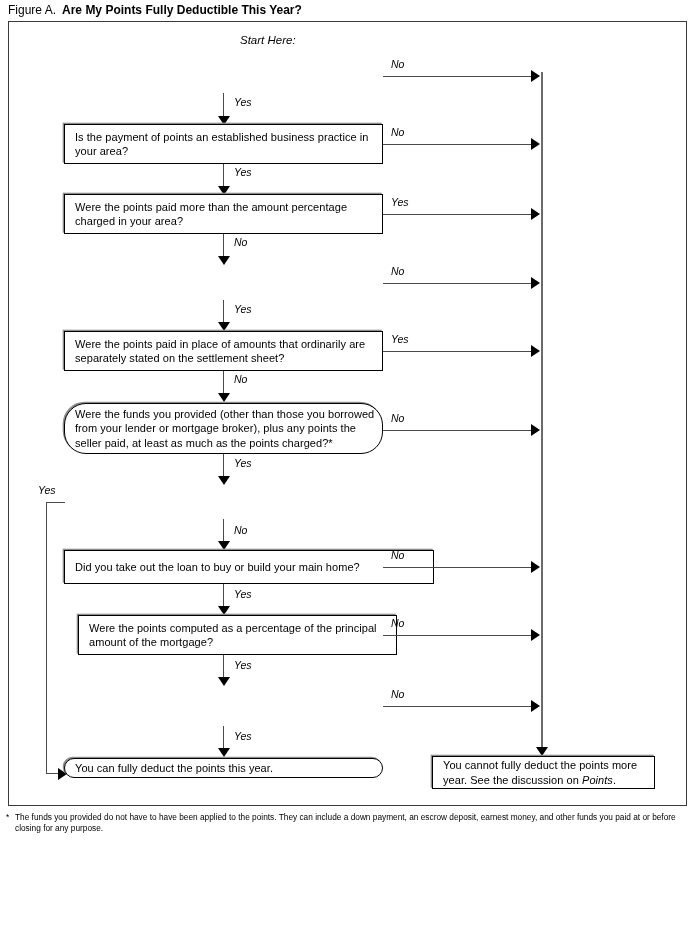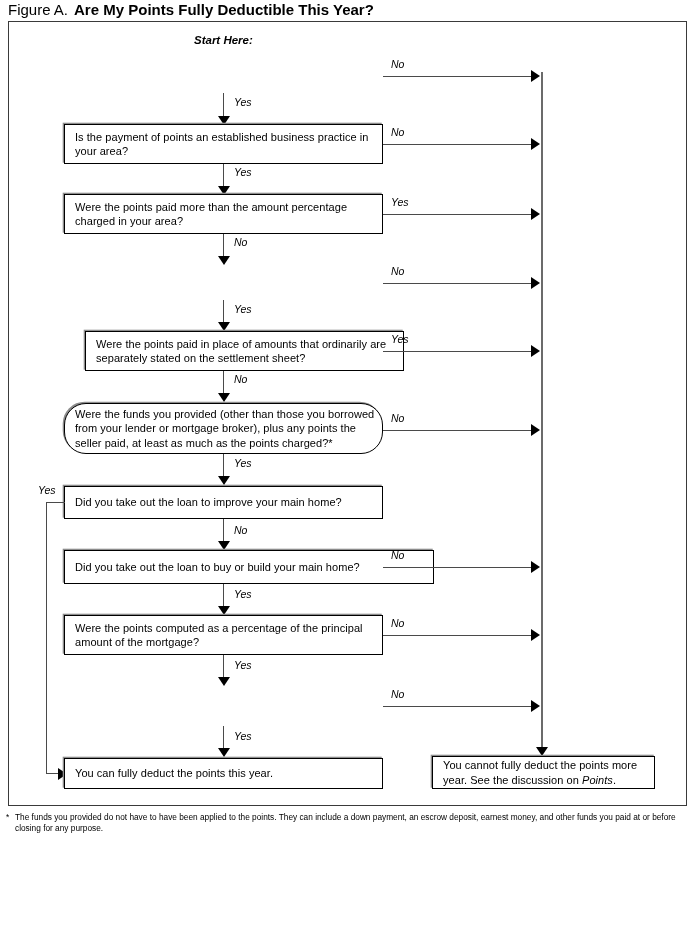--- a/index.html
+++ b/index.html
@@ -20,21 +20,21 @@
     position: relative;
     width: 695px;
     height: 927px;
   }
 
   
   .fig-heading {
     position: absolute;
     left: 8px;
     top: 2px;
-    font-size: 15px;
+    font-size: 12px;
     line-height: 16px;
     white-space: nowrap;
   }
   .fig-heading .fig-label {
     font-weight: normal;
   }
   .fig-heading .fig-title {
     font-weight: bold;
     margin-left: 6px;
   }
@@ -47,25 +47,26 @@
     width: 679px;
     height: 785px;
     border: 1.4px solid #3a3a3a;
     box-sizing: border-box;
     background: #ffffff;
   }
 
   
   .start-here {
     position: absolute;
-    font-weight: bold;
+    font-weight: normal;
     font-style: italic;
     font-size: 11.5px;
     line-height: 14px;
     white-space: nowrap;
+    margin-left: 46px;
   }
 
   
   .fbox {
     position: absolute;
     box-sizing: border-box;
     background: #ffffff;
     border: 1px solid #000000;
     box-shadow: -1.3px -1.3px 0 0 #8c8c8c;
     display: flex;
@@ -187,80 +188,77 @@
   <div class="arr-down" style="left:218px; top:256px;"></div>
   <div class="elabel" style="left:234px; top:236px;">No</div>
 
   <div class="hline" style="left:383px; top:283px; width:155px;"></div>
   <div class="arr-right" style="left:531px; top:277px;"></div>
   <div class="elabel" style="left:391px; top:265px;">No</div>
   <div class="vline" style="left:223px; top:300px; height:26px;"></div>
   <div class="arr-down" style="left:218px; top:322px;"></div>
   <div class="elabel" style="left:234px; top:303px;">Yes</div>
 
-  <div class="fbox" style="left:64px; top:331px; width:319px; height:40px;margin-left:21px;">
+  <div class="fbox" style="left:64px; top:331px; width:319px; height:40px;">
     <div class="fbox-text">Were the points paid in place of amounts that ordinarily are separately stated on the settlement sheet?</div>
   </div>
   <div class="hline" style="left:383px; top:351px; width:155px;"></div>
   <div class="arr-right" style="left:531px; top:345px;"></div>
   <div class="elabel" style="left:391px; top:333px;">Yes</div>
   <div class="vline" style="left:223px; top:371px; height:26px;"></div>
   <div class="arr-down" style="left:218px; top:393px;"></div>
   <div class="elabel" style="left:234px; top:373px;">No</div>
 
   <div class="fbox" style="left:64px; top:403px; width:319px; height:51px;border-radius:22px;">
     <div class="fbox-text">Were the funds you provided (other than those you borrowed from your lender or mortgage broker), plus any points the seller paid, at least as much as the points charged?*</div>
   </div>
   <div class="hline" style="left:383px; top:430px; width:155px;"></div>
   <div class="arr-right" style="left:531px; top:424px;"></div>
   <div class="elabel" style="left:391px; top:412px;">No</div>
   <div class="vline" style="left:223px; top:454px; height:26px;"></div>
   <div class="arr-down" style="left:218px; top:476px;"></div>
   <div class="elabel" style="left:234px; top:457px;">Yes</div>
 
-  <div class="fbox" style="left:64px; top:486px; width:319px; height:33px;">
-    <div class="fbox-text">Did you take out the loan to improve your main home?</div>
-  </div>
   <div class="hline" style="left:46px; top:502px; width:19px;"></div>
   <div class="vline" style="left:46px; top:502px; height:272px;"></div>
   <div class="hline" style="left:46px; top:773px; width:20px;"></div>
   <div class="arr-right" style="left:58px; top:768px;"></div>
   <div class="elabel" style="left:38px; top:484px;">Yes</div>
   <div class="vline" style="left:223px; top:519px; height:26px;"></div>
   <div class="arr-down" style="left:218px; top:541px;"></div>
   <div class="elabel" style="left:234px; top:524px;">No</div>
 
   <div class="fbox" style="left:64px; top:550px; width:370px; height:34px;">
     <div class="fbox-text">Did you take out the loan to buy or build your main home?</div>
   </div>
   <div class="hline" style="left:383px; top:567px; width:155px;"></div>
   <div class="arr-right" style="left:531px; top:561px;"></div>
   <div class="elabel" style="left:391px; top:549px;">No</div>
   <div class="vline" style="left:223px; top:584px; height:26px;"></div>
   <div class="arr-down" style="left:218px; top:606px;"></div>
   <div class="elabel" style="left:234px; top:588px;">Yes</div>
 
-  <div class="fbox" style="left:64px; top:615px; width:319px; height:40px;">
+  <div class="fbox" style="left:78px; top:615px; width:319px; height:40px;">
     <div class="fbox-text">Were the points computed as a percentage of the principal amount of the mortgage?</div>
   </div>
   <div class="hline" style="left:383px; top:635px; width:155px;"></div>
   <div class="arr-right" style="left:531px; top:629px;"></div>
   <div class="elabel" style="left:391px; top:617px;">No</div>
   <div class="vline" style="left:223px; top:655px; height:26px;"></div>
   <div class="arr-down" style="left:218px; top:677px;"></div>
   <div class="elabel" style="left:234px; top:659px;">Yes</div>
 
   <div class="hline" style="left:383px; top:706px; width:155px;"></div>
   <div class="arr-right" style="left:531px; top:700px;"></div>
   <div class="elabel" style="left:391px; top:688px;">No</div>
   <div class="vline" style="left:223px; top:726px; height:26px;"></div>
   <div class="arr-down" style="left:218px; top:748px;"></div>
   <div class="elabel" style="left:234px; top:730px;">Yes</div>
 
-  <div class="fbox" style="left:64px; top:758px; width:319px; height:31px;">
+  <div class="fbox" style="left:64px; top:758px; width:319px; height:20px;border-radius:14px;">
     <div class="fbox-text">You can fully deduct the points this year.</div>
   </div>
 
   <div class="fbox" style="left:432px; top:756px; width:223px; height:33px;">
     <div class="fbox-text"><span>You cannot fully deduct the points more year. See the discussion on </span><i>Points</i><span>.</span></div>
   </div>
 
   <div class="footnote">
     <span class="fn-mark">*</span>
     <span class="fn-text">The funds you provided do not have to have been applied to the points. They can include a down payment, an escrow deposit, earnest money, and other funds you paid at or before closing for any purpose.</span>

